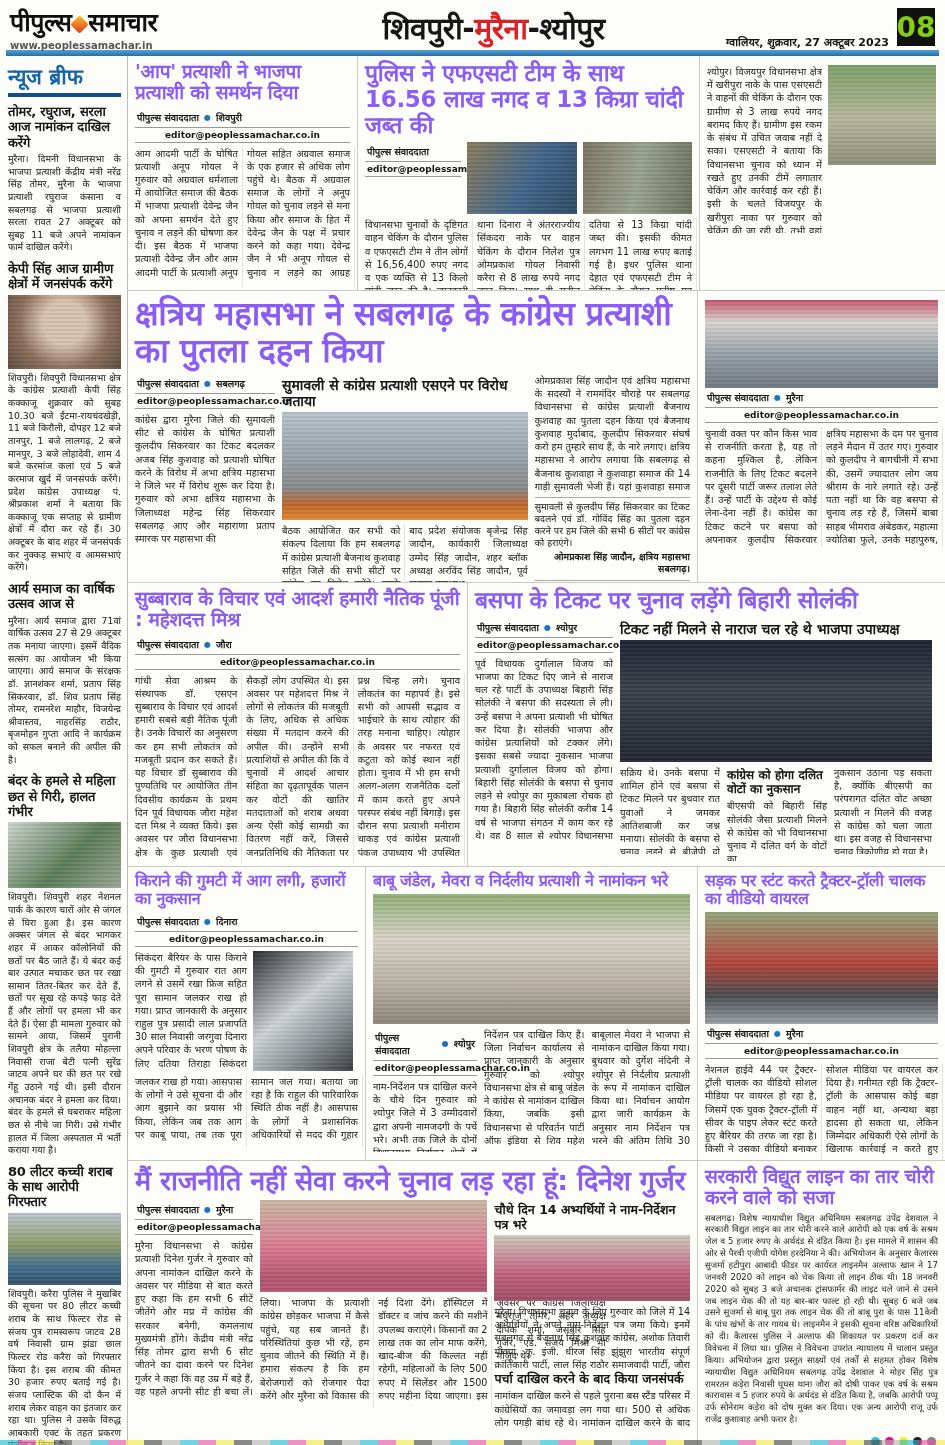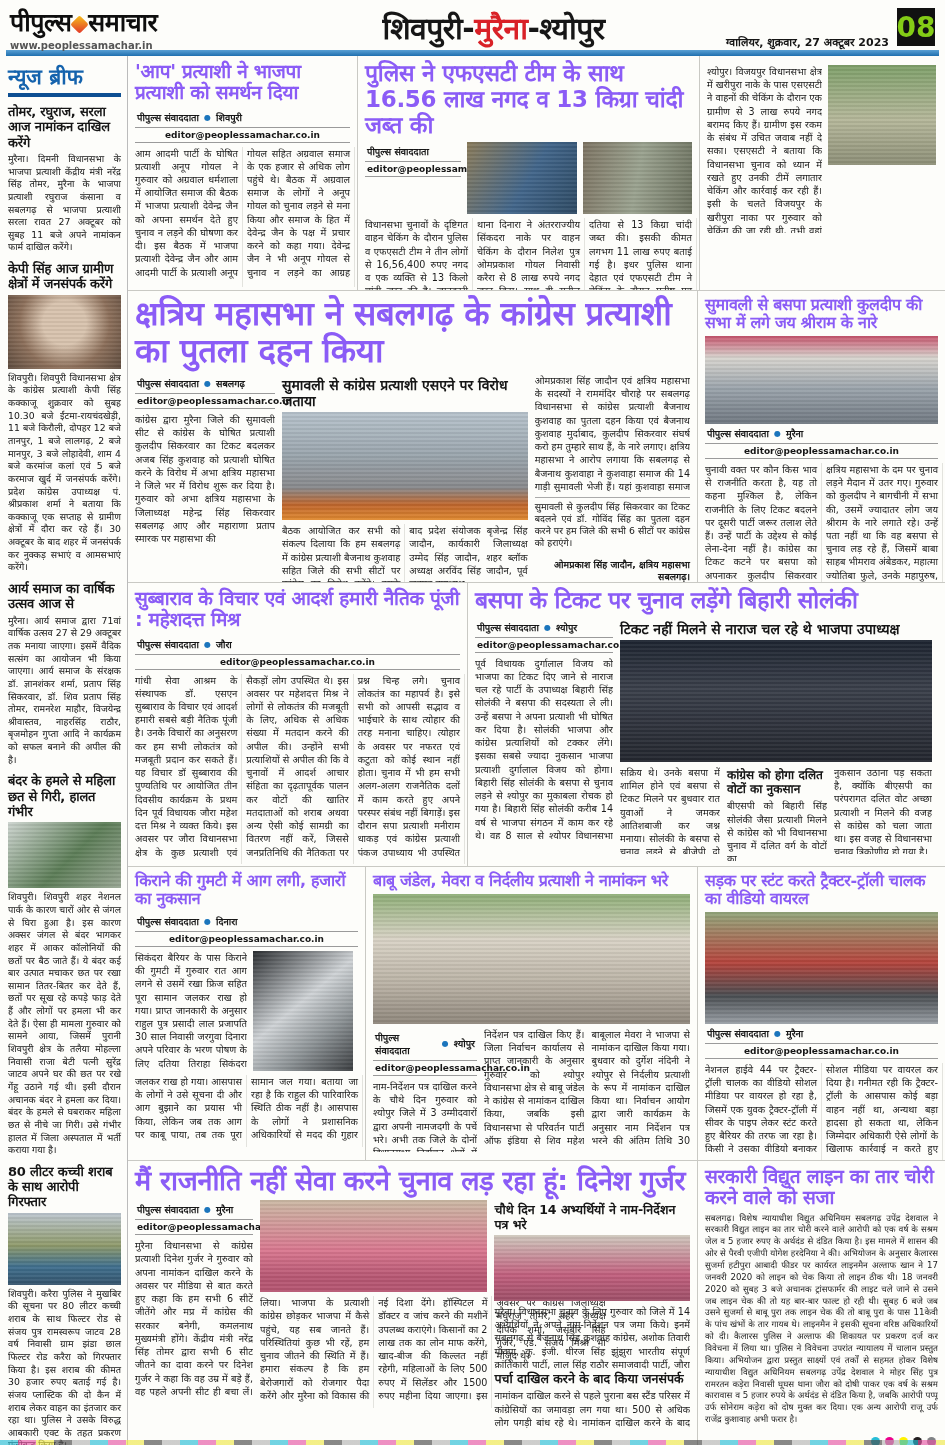--- a/index.html
+++ b/index.html
@@ -37,21 +37,21 @@
   .subhead { font-weight:bold; font-size:14px; line-height:1.15; margin:3px 0; }
   .byline { display:flex; align-items:center; gap:5px; font-size:9.5px; font-weight:bold; padding:3px 2px; border-bottom:1px solid #9a9a9a; }
   .byline .dot { color:#1b75bc; font-size:8px; }
   .email { font-size:9px; font-weight:bold; text-align:center; padding:2px; border-bottom:1px solid #9a9a9a; margin-bottom:4px; }
   .bt { font-size:9.6px; line-height:1.38; text-align:justify; color:#1c1c1c; }
   .cols2 { column-count:2; column-gap:9px; column-rule:1px solid #e3e3de; }
   .cols3 { column-count:3; column-gap:9px; column-rule:1px solid #e3e3de; }
   .mt4 { margin-top:4px; }
   
   .quote { font-size:9.3px; line-height:1.3; border-top:1px solid #aaa; padding-top:3px; margin-top:5px; text-align:justify; }
-  .quote-by { font-weight:bold; text-align:right; font-size:9.3px; margin-top:10px; }
+  .quote-by { font-weight:bold; text-align:right; font-size:9.3px; margin-top:2px; }
   
   .ph { position:relative; width:100%; background:#9aa; overflow:hidden; }
   .ph::after { content:""; position:absolute; inset:0; background:repeating-linear-gradient(0deg,rgba(255,255,255,.05) 0 2px,rgba(0,0,0,.05) 2px 4px); }
   .ph-cash1 { background:linear-gradient(120deg,#8a7b5a,#41658a 55%,#2e4a63); }
   .ph-cash2 { background:linear-gradient(100deg,#7d7463,#9aa28f 50%,#6b705e); }
   .ph-sst { background:linear-gradient(180deg,#7fa06a,#b5b79a 55%,#8d8f77); }
   .ph-effigy { background:linear-gradient(180deg,#b7c3cc,#9aa5ad 40%,#88898c 70%,#c0662c 86%,#e08a30); }
   .ph-bike { background:linear-gradient(180deg,#c7566e,#d8d5cf 25%,#9aa3ab 60%,#6f7780); }
   .ph-night { background:linear-gradient(180deg,#1d2430,#3a3f4a 40%,#23262e); }
   .ph-fridge { background:linear-gradient(140deg,#2b2e31,#cfd3d6 45%,#8e9497 70%,#3a3d40); }
@@ -189,21 +189,20 @@
               </div>
               <div class="quote">
                 
                 
               </div>
             </div>
           </div>
         </div>
 
         <div class="colbox" style="width:247px">
-          <div class="hl hl-sm">सुमावली से बसपा प्रत्याशी कुलदीप की सभा में लगे जय श्रीराम के नारे</div>
           <div class="ph ph-bike mt4" style="height:88px"></div>
           <div class="byline">
             <span>पीपुल्स संवाददाता</span>
             <span class="dot">●</span>
             <span>मुरैना</span>
           </div>
           <div class="email">editor@peoplessamachar.co.in</div>
           <div class="bt cols2" style="height:120px">चुनावी वक्त पर कौन किस भाव से राजनीति करता है, यह तो कहना मुश्किल है, लेकिन राजनीति के लिए टिकट बदलने पर दूसरी पार्टी जरूर तलाश लेते हैं। उन्हें पार्टी के उद्देश्य से कोई लेना-देना नहीं है। कांग्रेस का टिकट कटने पर बसपा को अपनाकर कुलदीप सिकरवार क्षत्रिय महासभा के दम पर चुनाव लड़ने मैदान में उतर गए। गुरुवार को कुलदीप ने बागचीनी में सभा की, उसमें ज्यादातर लोग जय श्रीराम के नारे लगाते रहे। उन्हें पता नहीं था कि वह बसपा से चुनाव लड़ रहे हैं, जिसमें बाबा साहब भीमराव अंबेडकर, महात्मा ज्योतिबा फुले, उनके महापुरुष, मायावती और कांशीराम के नारे लगाए जाते हैं। दो दिन पहले कांग्रेस का झंडा-बैनर लेकर घूम रहे कुलदीप आज बसपा के हाथी पर सवार हो गए, लेकिन उन्हें पता नहीं है कि बसपा, कांग्रेस और भाजपा के अलग-अलग उद्देश्य व विचारधारा है।</div>
         </div>
       </div>

